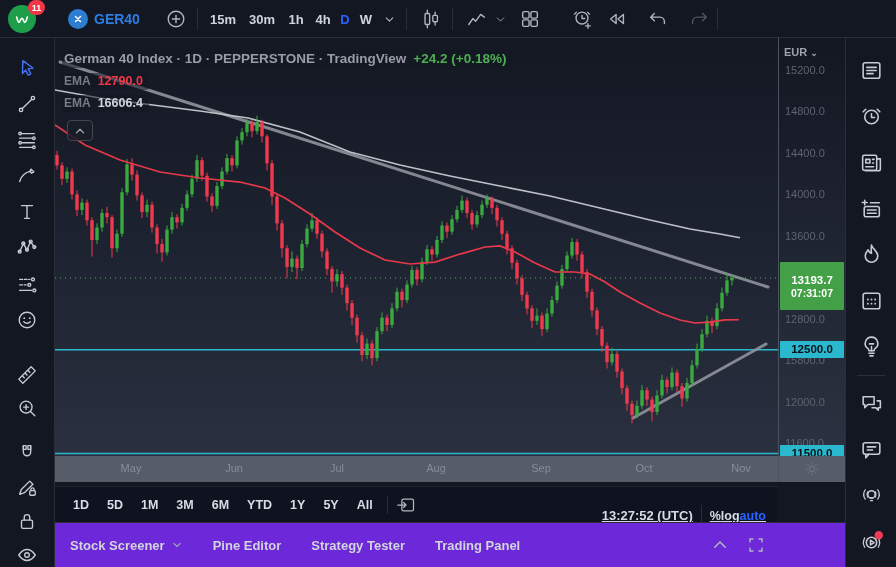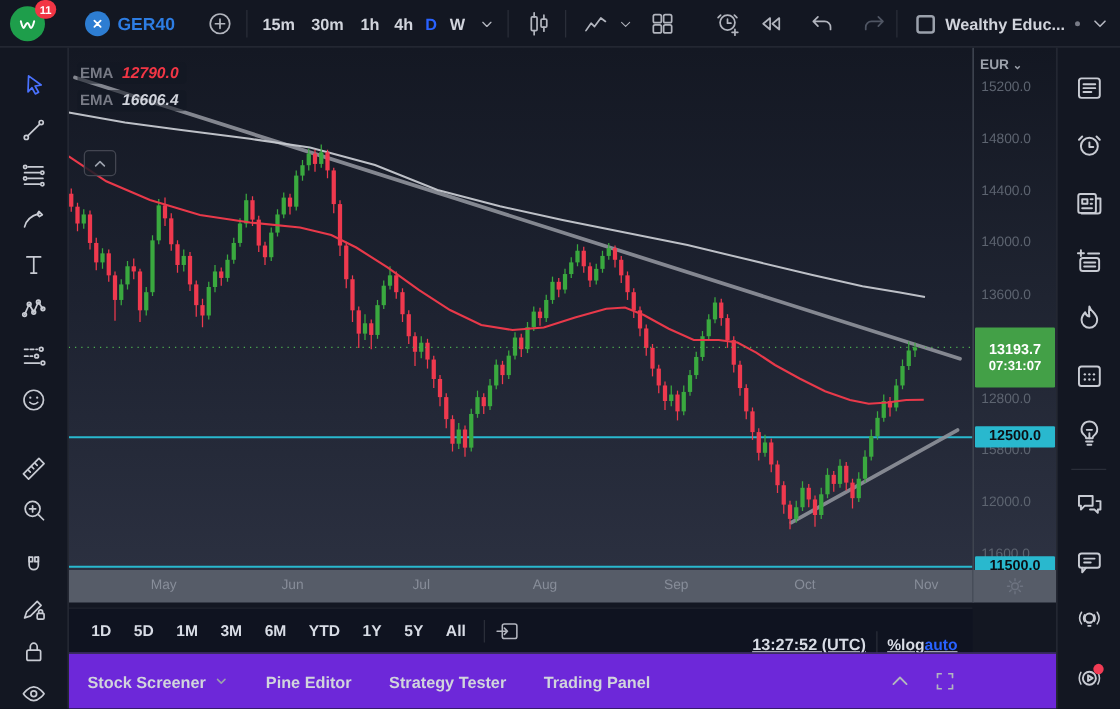--- a/index.html
+++ b/index.html
@@ -48,21 +48,21 @@
   #time-axis { left:55px; top:456px; width:723px; height:26px; background:#565c68; cursor:ew-resize; z-index:6; }
   .month { position:absolute; top:6px; transform:translateX(-50%); color:#878d99; font-size:11px; }
   #axis-corner { left:778px; top:456px; width:67px; height:26px; background:#565c68; border-left:1px solid #4b515d; display:flex; align-items:center; justify-content:center; color:#6d7380; z-index:6; cursor:pointer; }
   #axis-corner svg { width:18px; height:18px; }
   #chart-svg { left:0; top:0; z-index:4; pointer-events:none; }
   
   #legend { left:62px; top:50px; z-index:10; font-size:13.5px; font-weight:600; color:#989ca6; }
   #legend .row { display:flex; align-items:center; gap:7px; margin-bottom:5px; width:fit-content; background:rgba(19,23,34,.55); padding:1px 6px 2px 2px; border-radius:3px; }
   #legend .chg { color:#4caf50; }
   #legend .ema-lab { color:#787b86; font-size:12px; }
-  #legend .ema-val { font-size:12.5px; font-weight:700;font-style:italic; }
+  #legend .ema-val { font-size:12.5px; font-weight:700; }
   #collapse-btn { left:67px; top:120px; width:26px; height:21px; border:1px solid #434651; border-radius:4px; background:rgba(25,29,40,.85); color:#9ba1ac; display:flex; align-items:center; justify-content:center; z-index:10; cursor:pointer; }
   #collapse-btn svg { width:14px; height:14px; }
   
   #range-row { left:55px; top:486px; width:723px; height:36px; background:#0f1320; border-top:1px solid #21242e; display:flex; align-items:center; z-index:8; }
   .rng { color:#d8dce5; font-size:12.5px; font-weight:700; padding:3px 6px; cursor:pointer; }
   #range-row .sep, #clock-cluster .sep { width:1px; height:18px; background:#2a2e39; margin:0 8px; }
   #goto-date { color:#b2b5be; cursor:pointer; display:flex; align-items:center; }
   #goto-date svg { width:20px; height:20px; }
   #clock-cluster { position:absolute; right:12px; top:0; height:36px; display:flex; align-items:flex-end; gap:0;text-decoration:underline; }
   #clock { color:#d8dce5; font-size:13px; font-weight:700; }
@@ -401,20 +401,24 @@
           <line x1="732" y1="274.16623484298896" x2="732" y2="285.56637993574464" stroke="#3aa93f" stroke-width="1"></line>
           <rect x="730.3" y="277.89719141879993" width="3.4" height="2.4873043838739477" fill="#3aa93f"></rect>
         </g>
         <polyline points="55,125.03160949321173 85,145.03368224686497 120,159.95750855010883 160,171.97947973883305 200,177.99046533319517 240,182.03233495699038 265,188.04332055135248 285,197.99253808684838 310,213.9527412167064 335,231.98569799979273 360,248.04953881231216 385,259.967872318375 410,264.0097419421702 435,262.0406259716033 460,254.0605244066743 485,247.01316198569802 500,245.97678515908385 515,251.98777075344597 535,262.973365115556 555,271.9898435070992 575,271.9898435070992 590,273.9589594776661 605,282.0426987252565 620,291.9919162607524 640,302.9775106228625 660,313.03036584101983 680,319.97409057933464 695,322.97958337651573 710,322.046844232563 725,319.97409057933464 739,319.76681521401184" fill="none" stroke="#e8394a" stroke-width="1.7"></polyline>
         <line x1="55" y1="277.9282827235983" x2="778" y2="277.9282827235983" stroke="#4caf50" stroke-width="1" stroke-dasharray="1 4"></line>
       </g>
     </svg>
 
   <div id="legend" class="abs">
     <div class="row">
+      <span>German 40 Index · 1D · PEPPERSTONE · TradingView</span>
+      <span class="chg">+24.2 (+0.18%)</span>
+    </div>
+    <div class="row">
       <span class="ema-lab">EMA</span>
       <span class="ema-val" id="ema0" style="color: rgb(242, 54, 69);">12790.0</span>
     </div>
     <div class="row">
       <span class="ema-lab">EMA</span>
       <span class="ema-val" id="ema1" style="color: rgb(209, 212, 220);">16606.4</span>
     </div>
   </div>
   <div id="collapse-btn" class="abs">
     <svg viewBox="0 0 24 24" fill="none" stroke="currentColor" stroke-width="2.2" stroke-linecap="round" stroke-linejoin="round">
@@ -453,28 +457,20 @@
       <svg viewBox="0 0 24 24" fill="none" stroke="currentColor" stroke-width="1.5" stroke-linecap="round">
           <path d="M8 2.5V6M8 18v3.5"></path>
           <rect x="5.5" y="6" width="5" height="12" rx="1"></rect>
           <path d="M16.5 4.5V8M16.5 15v3.5"></path>
           <rect x="14" y="8" width="5" height="7" rx="1"></rect>
         </svg>
     </div>
     <div class="tb-sep" style="left:452px;"></div>
     <div id="tb-right"></div>
     <div class="tb-sep" style="left:717px;"></div>
-    <div id="acct" class="abs">
-      <span class="box"></span>
-      <span>Wealthy Educ...</span>
-      <span class="dot"></span>
-      <svg viewBox="0 0 24 24" fill="none" stroke="currentColor" stroke-width="2" stroke-linecap="round" stroke-linejoin="round">
-          <path d="M6 9l6 6 6-6"></path>
-        </svg>
-    </div>
   <div class="tb-btn interval" style="left: 205px; width: 36px;">15m</div>
       <div class="tb-btn interval" style="left: 244px; width: 36px;">30m</div>
       <div class="tb-btn interval" style="left: 284px; width: 24px;">1h</div>
       <div class="tb-btn interval" style="left: 311px; width: 24px;">4h</div>
       <div class="tb-btn interval sel" style="left: 336px; width: 18px;">D</div>
       <div class="tb-btn interval" style="left: 355px; width: 22px;">W</div>
       <div class="tb-btn" style="left: 462px; width: 30px;">
         <svg viewBox="0 0 24 24" fill="none" stroke="currentColor" stroke-width="1.5" stroke-linecap="round" stroke-linejoin="round">
           <path d="M3 18l4.5-6.5 3 3L16 7l4 3"></path>
           <path d="M3 21h18" stroke-opacity="0"></path>

